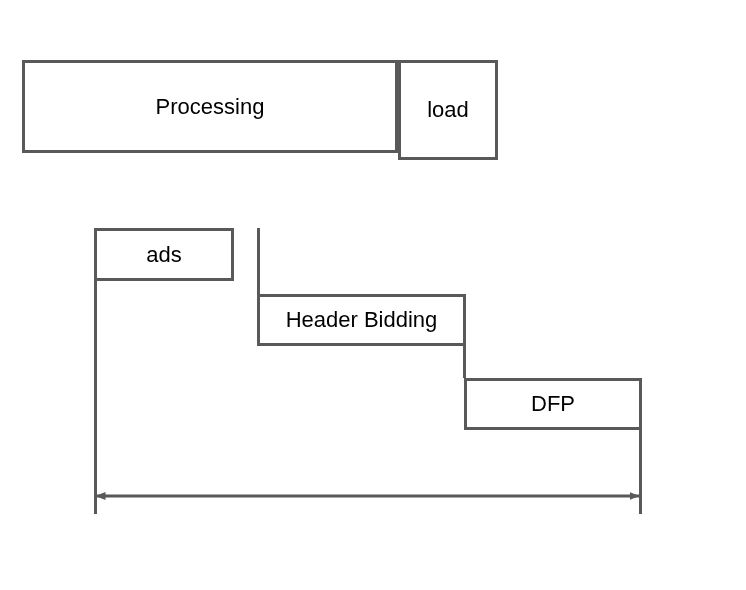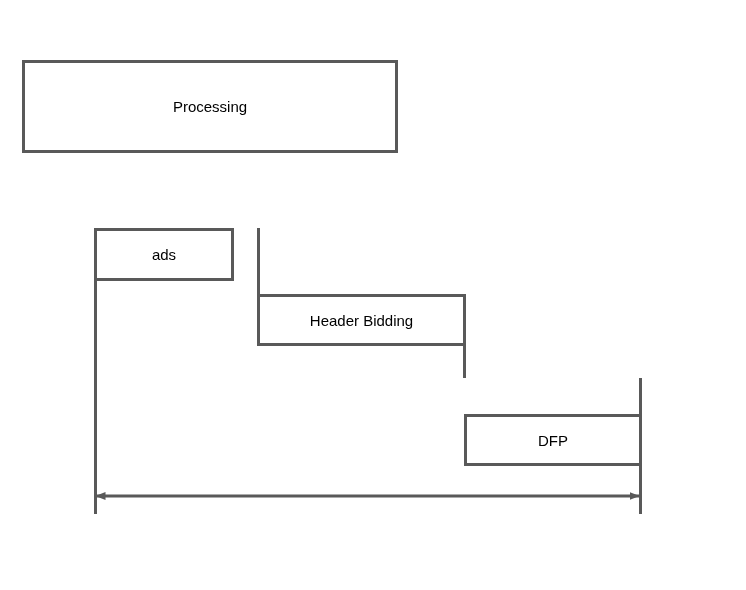--- a/index.html
+++ b/index.html
@@ -21,21 +21,21 @@
     position: absolute;
     box-sizing: border-box;
     background: #ffffff;
     border: 3px solid #595959;
     display: flex;
     align-items: center;
     justify-content: center;
   }
   .phase-label {
     font-family: "Liberation Sans", sans-serif;
-    font-size: 15px;
+    font-size: 22px;
     color: #000000;
     line-height: 1;
     white-space: nowrap;
     letter-spacing: 0px;
   }
   .guide-line {
     position: absolute;
     background: #595959;
   }
   .guide-line.vertical {
@@ -52,32 +52,35 @@
   
   #box-processing { z-index: 1; }
   #box-load       { z-index: 1; }
   #line-left      { z-index: 2; }
   #line-ads-right { z-index: 2; }
   #line-hb-right  { z-index: 2; }
   #line-right     { z-index: 2; }
   #box-dcl        { z-index: 3; }
   #box-ads        { z-index: 3; }
   #box-hb         { z-index: 3; }
-  #box-dfp        { z-index: 3; margin-top: 36px; }
+  #box-dfp        { z-index: 3; }
   #axis-arrow-svg { z-index: 4; }
 </style>
 </head>
 <body>
 
 <div id="diagram-root">
 
   <div class="phase-box" id="box-processing" style="left:22px; top:60px; width:376px; height:93px;">
     <span class="phase-label">Processing</span>
   </div>
 
+  <div class="phase-box" id="box-load" style="left:398px; top:60px; width:100px; height:100px;">
+    <span class="phase-label">load</span>
+  </div>
 
   <div class="guide-line vertical" id="line-left" style="left:94px; top:228px; height:286px;"></div>
   <div class="guide-line vertical" id="line-ads-right" style="left:257px; top:228px; height:73px;"></div>
   <div class="guide-line vertical" id="line-hb-right" style="left:463px; top:301px; height:77px;"></div>
   <div class="guide-line vertical" id="line-right" style="left:639px; top:378px; height:136px;"></div>
 
 
   <div class="phase-box" id="box-ads" style="left:94px; top:228px; width:140px; height:53px;">
     <span class="phase-label">ads</span>
   </div>

